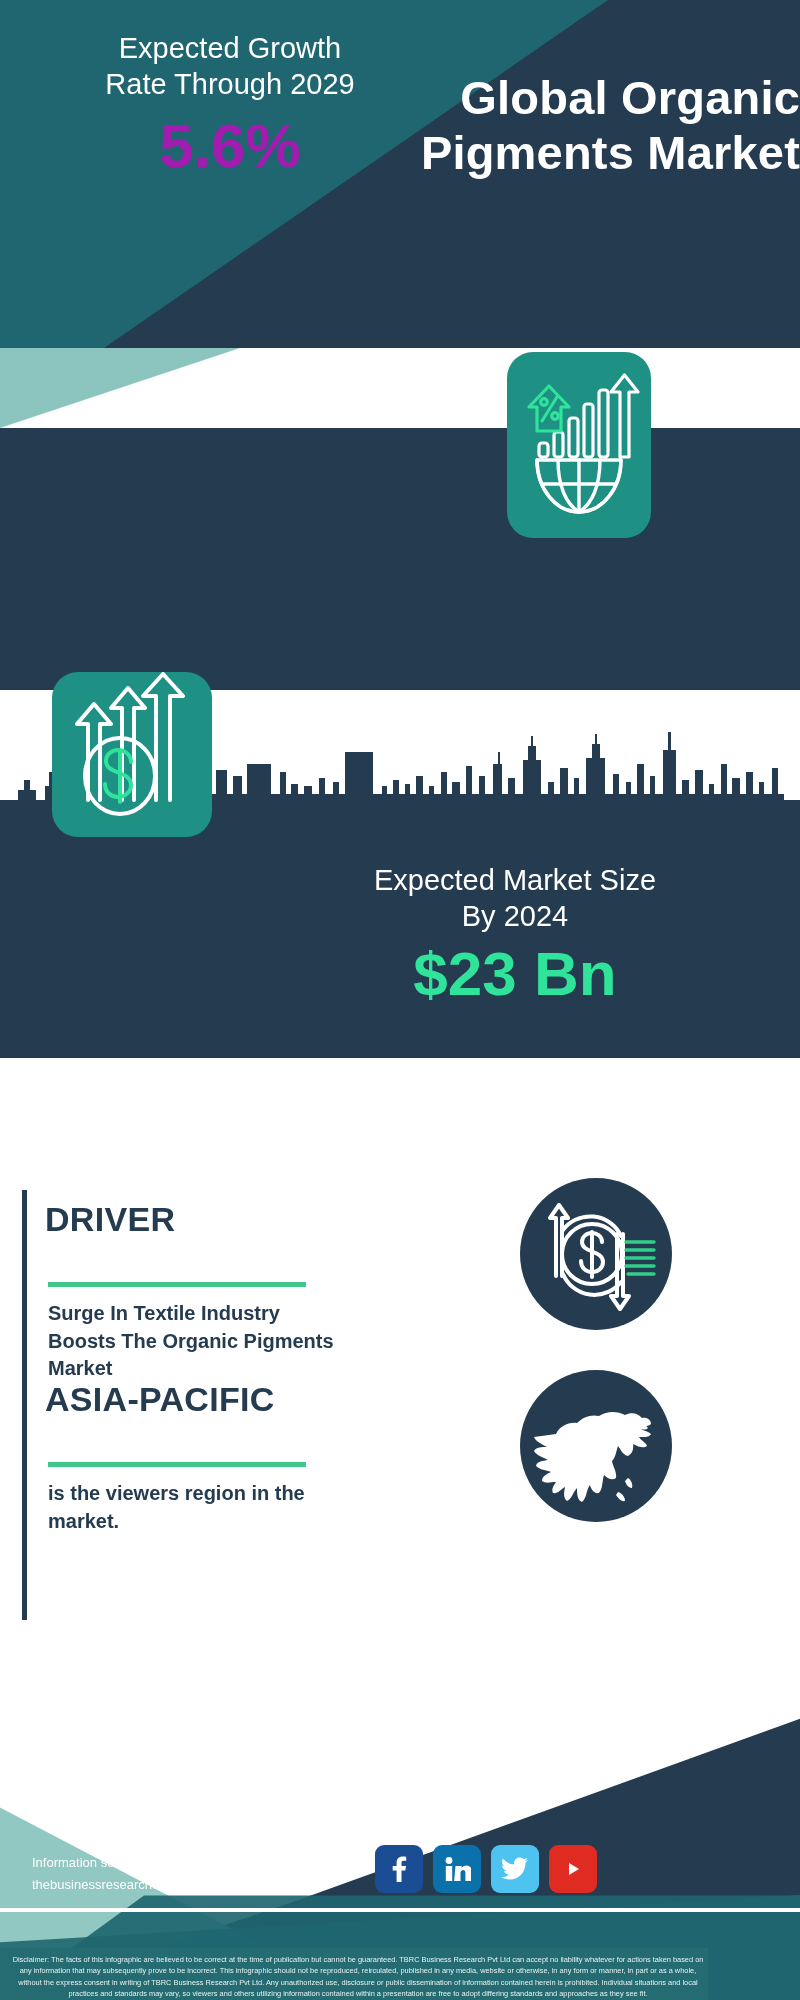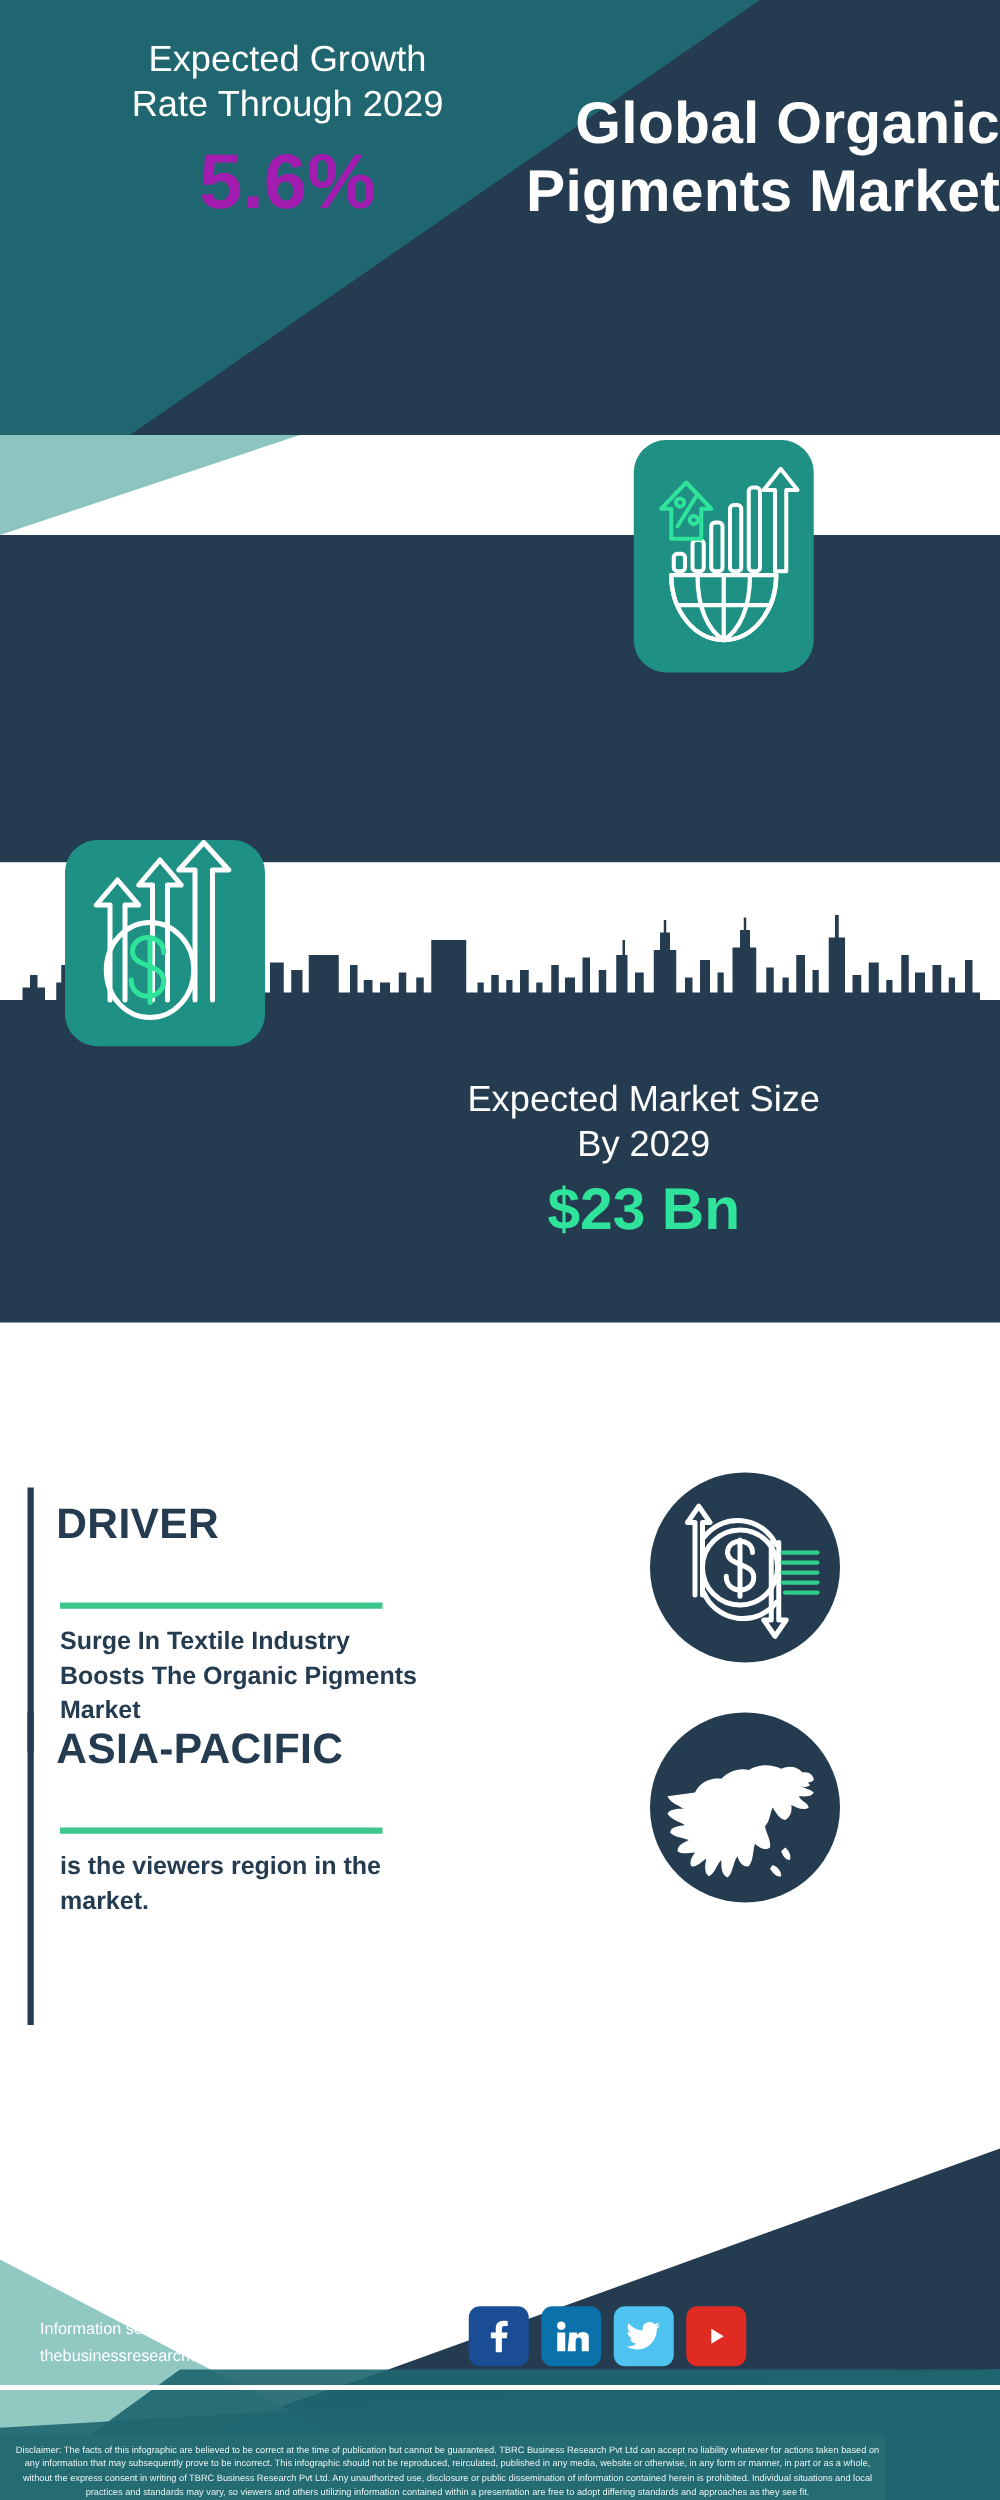--- a/index.html
+++ b/index.html
@@ -124,21 +124,21 @@
     color: #ffffff;
     z-index: 6;
   }
   .market-label {
     font-size: 29px;
     line-height: 1.25;
     text-align: center;
   }
   .market-value {
     margin-top: 8px;
-    font-size: 47px;
+    font-size: 62px;
     font-weight: bold;
     color: #2fe39b;
     line-height: 1;
   }
   .tile-market {
     left: 52px; top: 672px;
     width: 160px; height: 165px;
     z-index: 7;
   }
 
@@ -327,21 +327,21 @@
   <div class="skyline-wrap">
     <svg class="skyline-svg" width="800" height="168" viewBox="0 0 800 168">
       <path fill="#243b50" d="M0 168 V122 h8 v-8 h10 v-14 h6 v-10 h6 v10 h6 v14 h9 v-18 h4 v-14 h3 v-8 h2 v-6 h2 v6 h2 v8 h3 v14 h4 v8 h6 v-26 h30 v26 h7 v-48 h7 v-22 h5 v-20 h3 v-18 h2 v-12 h2 v12 h2 v18 h3 v20 h5 v22 h6 v48 h7 v-18 h9 v18 h6 v-34 h7 v34 h6 v-22 h9 v22 h5 v-44 h5 v-20 h2 v-16 h2 v16 h2 v20 h6 v44 h7 v-24 h11 v24 h6 v-18 h9 v18 h5 v-30 h24 v30 h9 v-22 h6 v22 h5 v-10 h7 v10 h6 v-8 h8 v8 h7 v-16 h6 v16 h8 v-12 h6 v12 h6 v-42 h28 v42 h9 v-8 h5 v8 h6 v-14 h6 v14 h6 v-10 h5 v10 h6 v-18 h7 v18 h6 v-8 h5 v8 h7 v-22 h6 v22 h5 v-12 h8 v12 h6 v-28 h6 v28 h7 v-18 h6 v18 h8 v-30 h5 v-12 h2 v12 h2 v30 h6 v-16 h7 v16 h8 v-34 h5 v-14 h3 v-10 h2 v10 h3 v14 h5 v34 h7 v-12 h6 v12 h6 v-26 h8 v26 h6 v-16 h5 v16 h7 v-36 h6 v-14 h3 v-10 h2 v10 h3 v14 h5 v36 h8 v-20 h6 v20 h7 v-12 h5 v12 h6 v-30 h7 v30 h6 v-18 h5 v18 h8 v-44 h5 v-18 h3 v18 h5 v44 h6 v-14 h7 v14 h6 v-24 h8 v24 h6 v-10 h5 v10 h7 v-30 h6 v30 h5 v-16 h8 v16 h6 v-22 h7 v22 h6 v-12 h5 v12 h8 v-26 h6 v26 h6 v46 z"></path>
     </svg>
   </div>
 
   <div class="market-band"></div>
   <div class="market-text">
     <div class="market-label">
       <div>Expected Market Size</div>
-      <div>By 2029</div>
+      <div>By 2024</div>
     </div>
     <div class="market-value">$23 Bn</div>
   </div>
 
   <div class="tile tile-market">
     <svg width="160" height="165" viewBox="0 0 160 165">
       <g fill="none" stroke="#ffffff" stroke-width="4" stroke-linejoin="round" stroke-linecap="round">
         <path d="M36 128 V52 l-11 0 l17 -20 l17 20 l-11 0 V128"></path>
         <path d="M70 128 V36 l-11 0 l17 -20 l17 20 l-11 0 V128"></path>
         <path d="M104 128 V24 l-13 0 l20 -22 l20 22 l-13 0 V128"></path>

